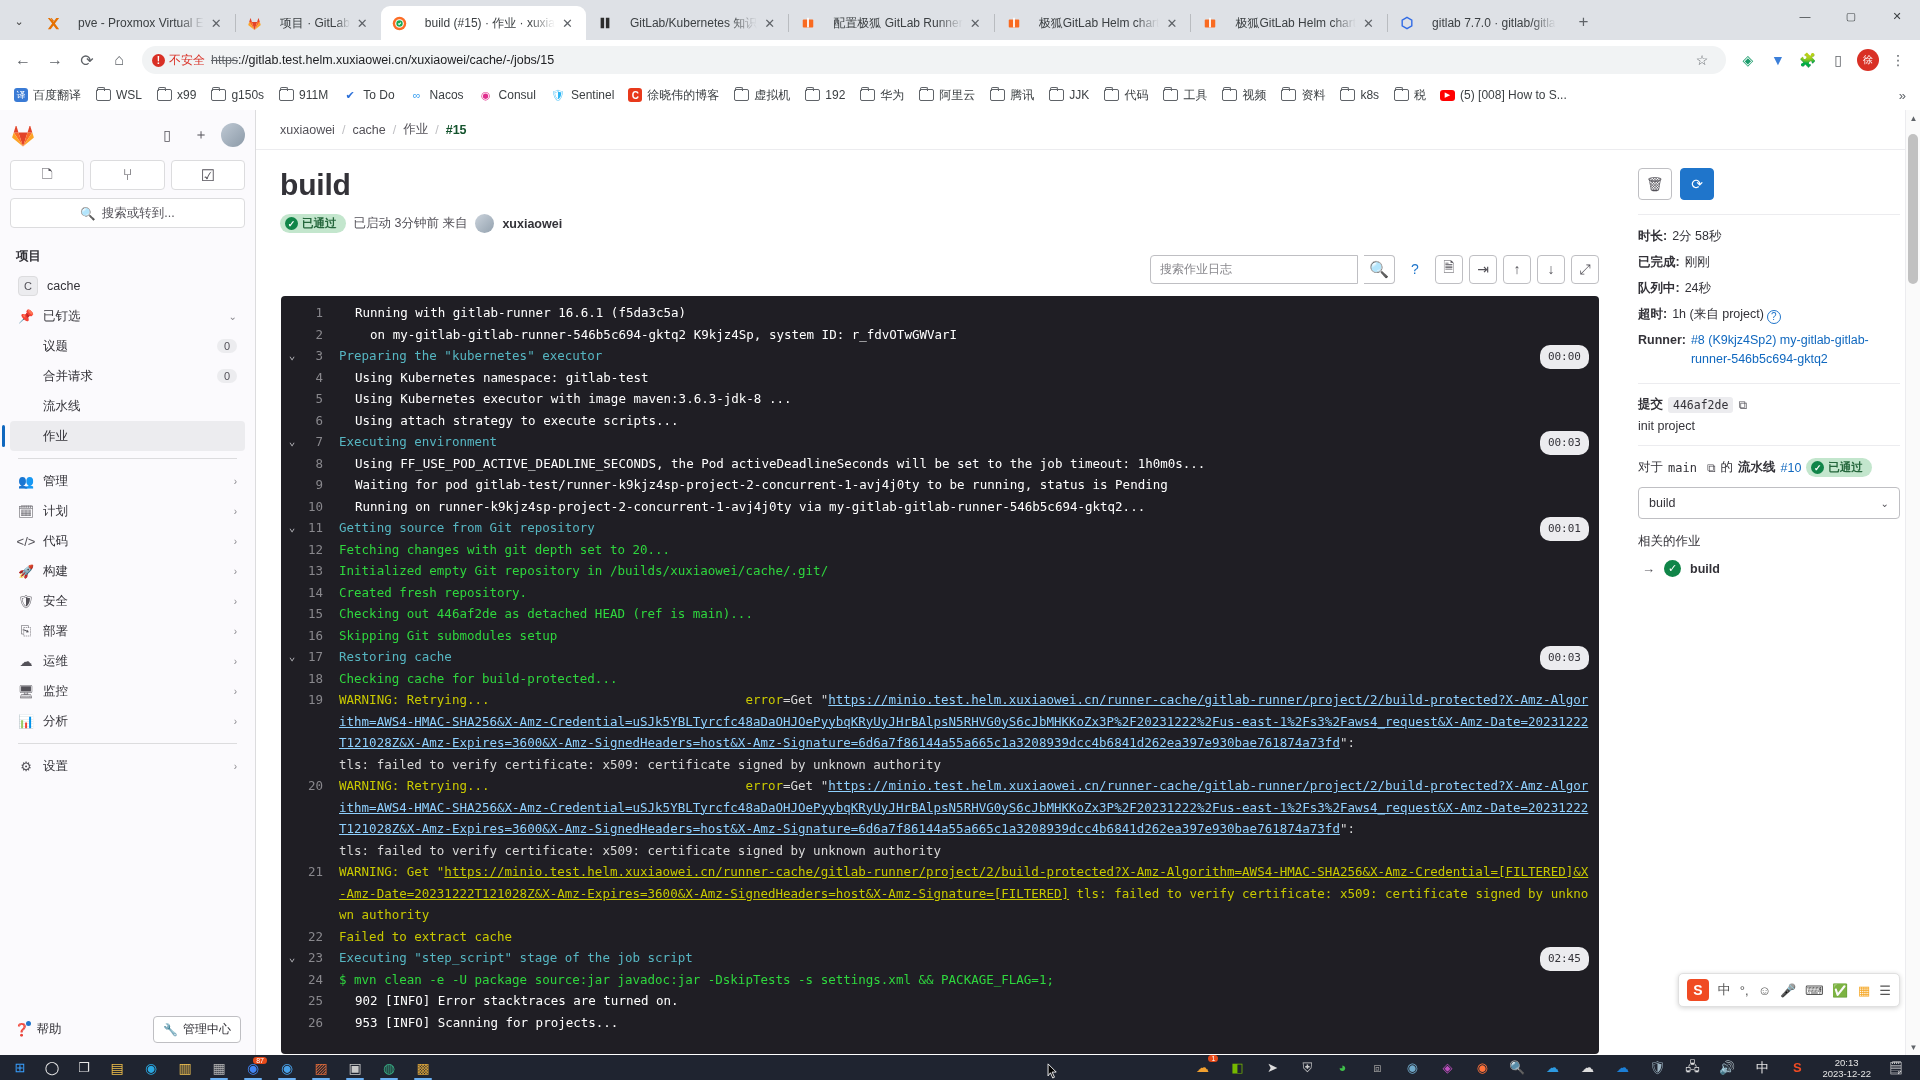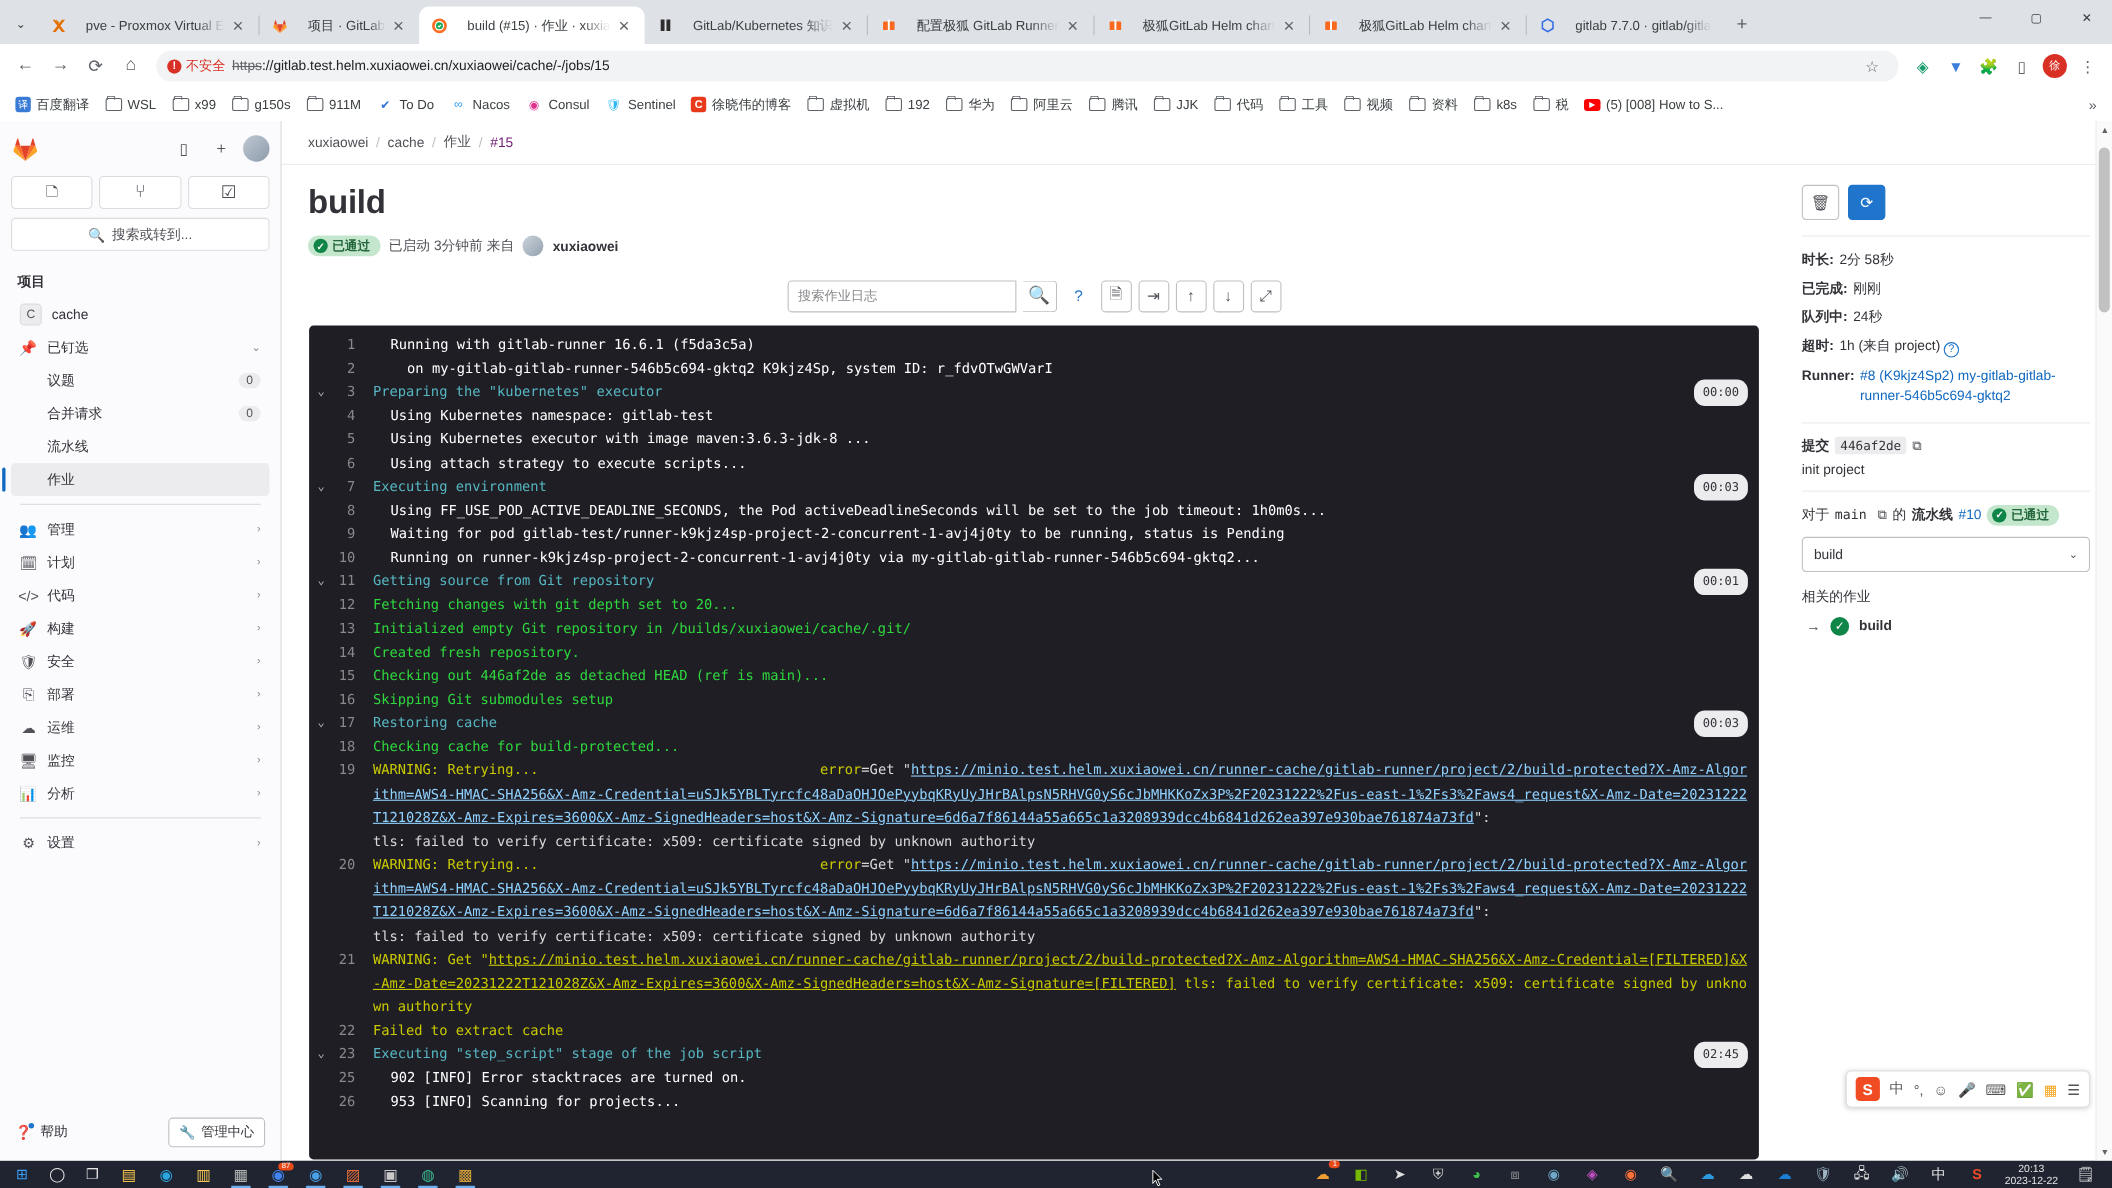--- a/index.html
+++ b/index.html
@@ -83,33 +83,33 @@
   .gl-side-bottom { border-top: 0; padding: 10px 14px 12px; display: flex; align-items: center; }
   .gl-help { display: flex; align-items: center; gap: 7px; font-size: 12.5px; color: #333238; }
   .gl-help .dot { width: 5px; height: 5px; background: #1f75cb; border-radius: 50%; position: absolute; top: -1px; right: -1px;}
   .gl-admin-btn { margin-left: auto; border: 1px solid #bfbfc3; border-radius: 4px; padding: 4px 9px; font-size: 12px; display: flex; align-items: center; gap: 5px; background: #fff; color: #333238;}
 
   
   .gl-main { flex: 1 1 auto; display: flex; flex-direction: column; min-width: 0; }
   .breadcrumb { height: 40px; display: flex; align-items: center; padding: 0 24px; font-size: 12.5px; color: #535158; gap: 7px; border-bottom: 1px solid #ececef;}
   .breadcrumb a { color: #535158; text-decoration: none; }
   .breadcrumb .sep { color: #bfbfc3; }
-  .breadcrumb .cur { color: #701a75; font-weight: normal; }
+  .breadcrumb .cur { color: #14532d; font-weight: bold; }
 
   .gl-body { flex: 1 1 auto; display: flex; min-height: 0; }
   .gl-content { flex: 1 1 auto; padding: 18px 24px 0; min-width: 0; display: flex; flex-direction: column; }
   .job-title { font-size: 30px; font-weight: bold; color: #333238; letter-spacing: -0.2px; }
   .job-meta { display: flex; align-items: center; gap: 8px; margin-top: 12px; font-size: 12.5px; color: #535158; }
   .badge-passed { background: #c3e6cd; color: #24663b; border-radius: 11px; padding: 2px 9px 2px 5px; display: flex; align-items: center; gap: 4px; font-size: 11.5px; font-weight: bold;}
   .check-circle { width: 13px; height: 13px; border-radius: 50%; background: #108548; color: #fff; font-size: 9px; display: flex; align-items: center; justify-content: center; }
   .meta-avatar { width: 19px; height: 19px; border-radius: 50%; background: linear-gradient(135deg,#cbd3dc,#93a1ae); }
   .meta-user { color: #333238; font-weight: bold; }
 
   
-  .logwrap { margin-top: 16px; flex: 1 1 auto; display: flex; flex-direction: column; min-height: 0; border: 1px solid transparent; align-items: center;}
+  .logwrap { margin-top: 16px; flex: 1 1 auto; display: flex; flex-direction: column; min-height: 0; border: 1px solid transparent;}
   .logtoolbar { height: 46px; display: flex; align-items: center; justify-content: flex-end; gap: 6px; padding: 0 0 8px 0; }
   .searchbox { width: 208px; height: 29px; border: 1px solid #bfbfc3; border-radius: 4px 0 0 4px; display: flex; align-items: center; padding: 0 9px; font-size: 12px; color: #89888d; background: #fff; }
   .searchbtn { width: 31px; height: 29px; border: 1px solid #bfbfc3; border-left: none; border-radius: 0 4px 4px 0; display: flex; align-items: center; justify-content: center; color: #535158; background: #fff; }
   .logic { width: 28px; height: 29px; display: flex; align-items: center; justify-content: center; color: #535158; font-size: 14px; }
   .logic.boxed { border: 1px solid #bfbfc3; border-radius: 4px; background: #fff; }
   .logic.blue { color: #1f75cb; }
 
   .console {
     flex: 1 1 auto; background: #1f1e24; border-radius: 4px; overflow: hidden;
     font-family: "DejaVu Sans Mono", monospace; font-size: 12.5px; line-height: 21.5px;
@@ -721,20 +721,25 @@
                 <div class="lline">
                   <span class="lcaret"></span>
                   <span class="lnum">22</span>
                   <span class="ltext"><span class="c-yellow">Failed to extract cache</span></span>
                 </div>
                 <div class="lline">
                   <span class="lcaret">⌄</span>
                   <span class="lnum">23</span>
                   <span class="ltext"><span class="c-cyan">Executing "step_script" stage of the job script</span></span>
                   <span class="ltime">02:45</span>
+                </div>
+                <div class="lline">
+                  <span class="lcaret"></span>
+                  <span class="lnum">24</span>
+                  <span class="ltext"><span class="c-green">$ mvn clean -e -U package source:jar javadoc:jar -DskipTests -s settings.xml &amp;&amp; PACKAGE_FLAG=1;</span></span>
                 </div>
                 <div class="lline">
                   <span class="lcaret"></span>
                   <span class="lnum">25</span>
                   <span class="ltext"><span class="c-white">902 [INFO] Error stacktraces are turned on.</span></span>
                 </div>
                 <div class="lline">
                   <span class="lcaret"></span>
                   <span class="lnum">26</span>
                   <span class="ltext"><span class="c-white">953 [INFO] Scanning for projects...</span></span>

